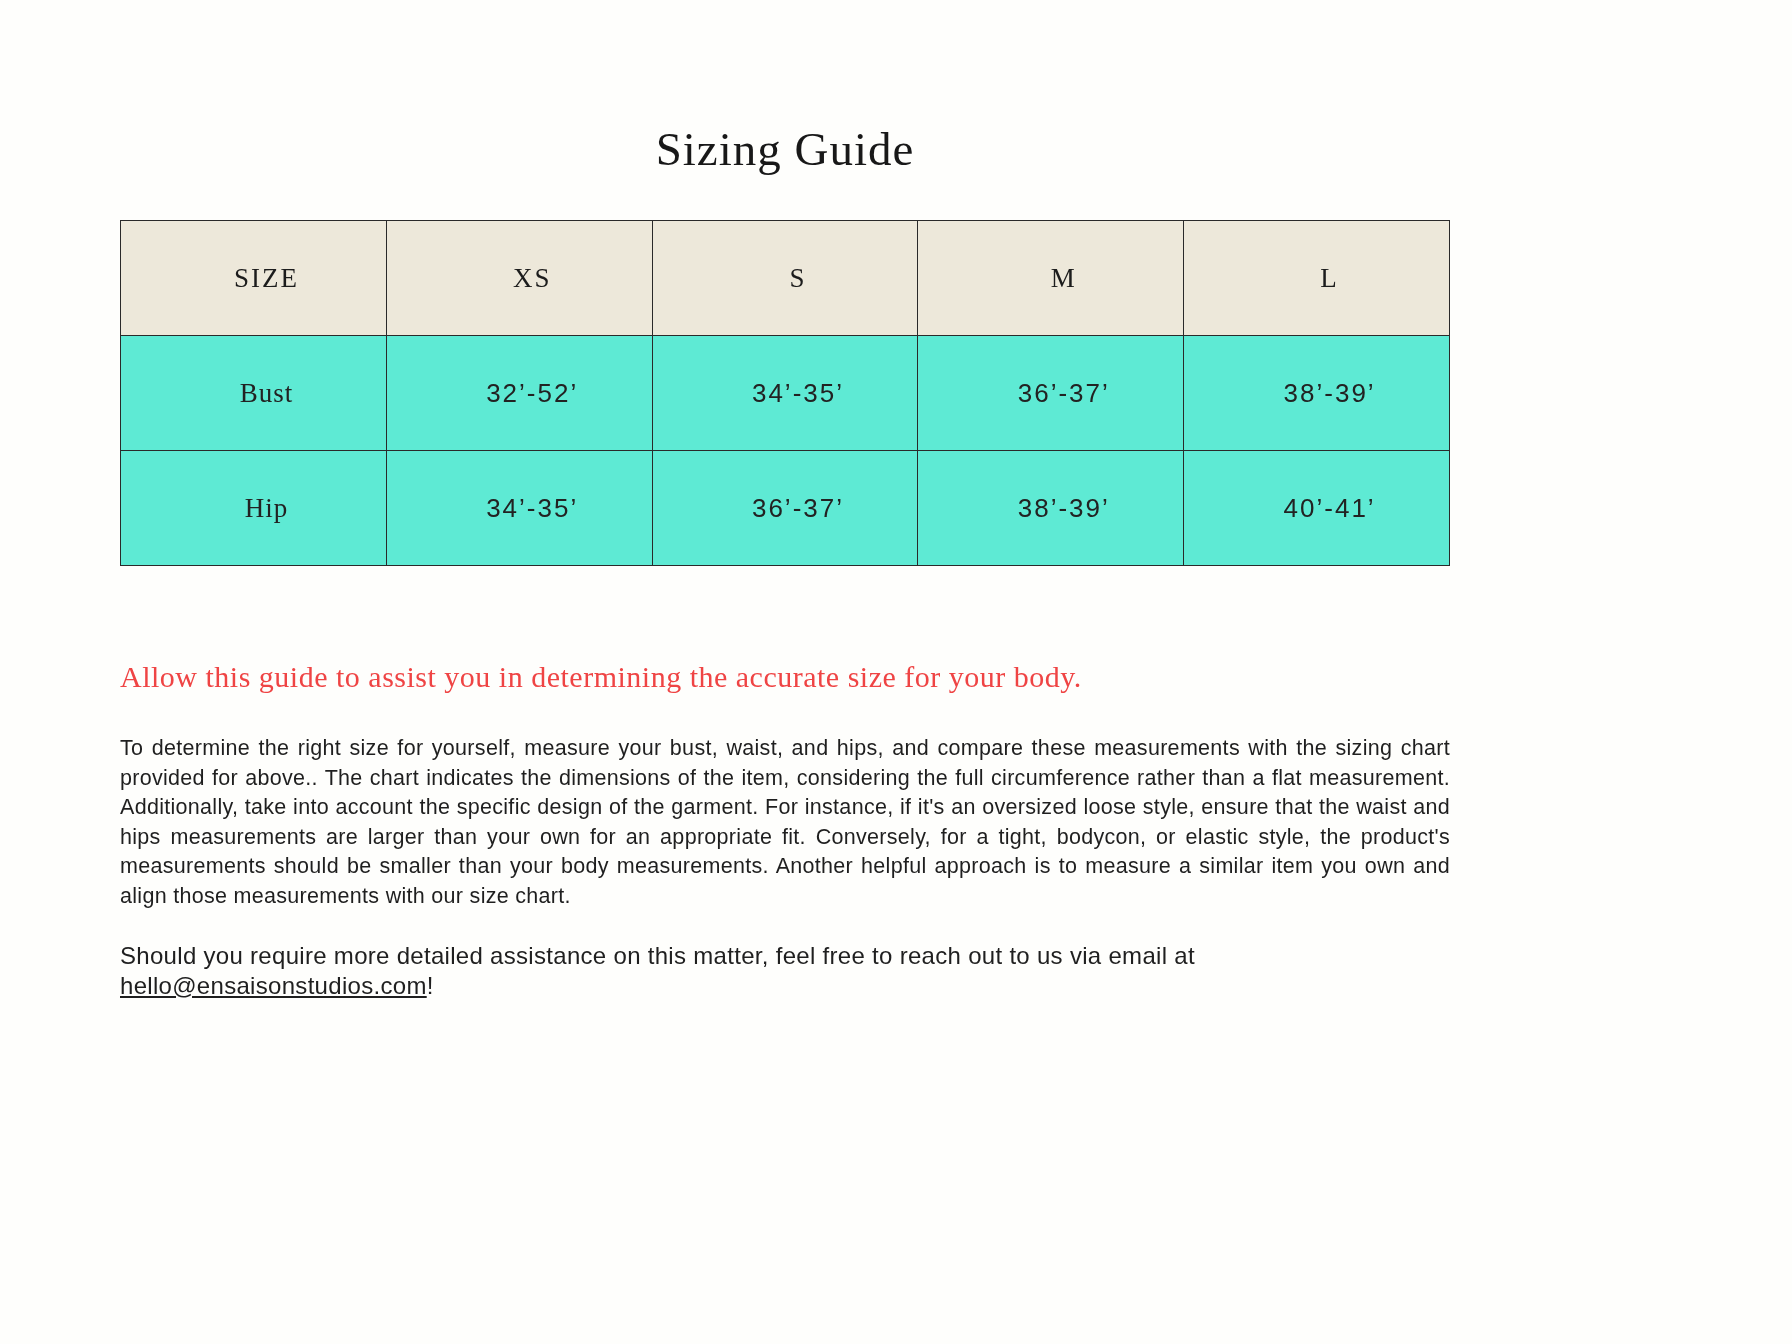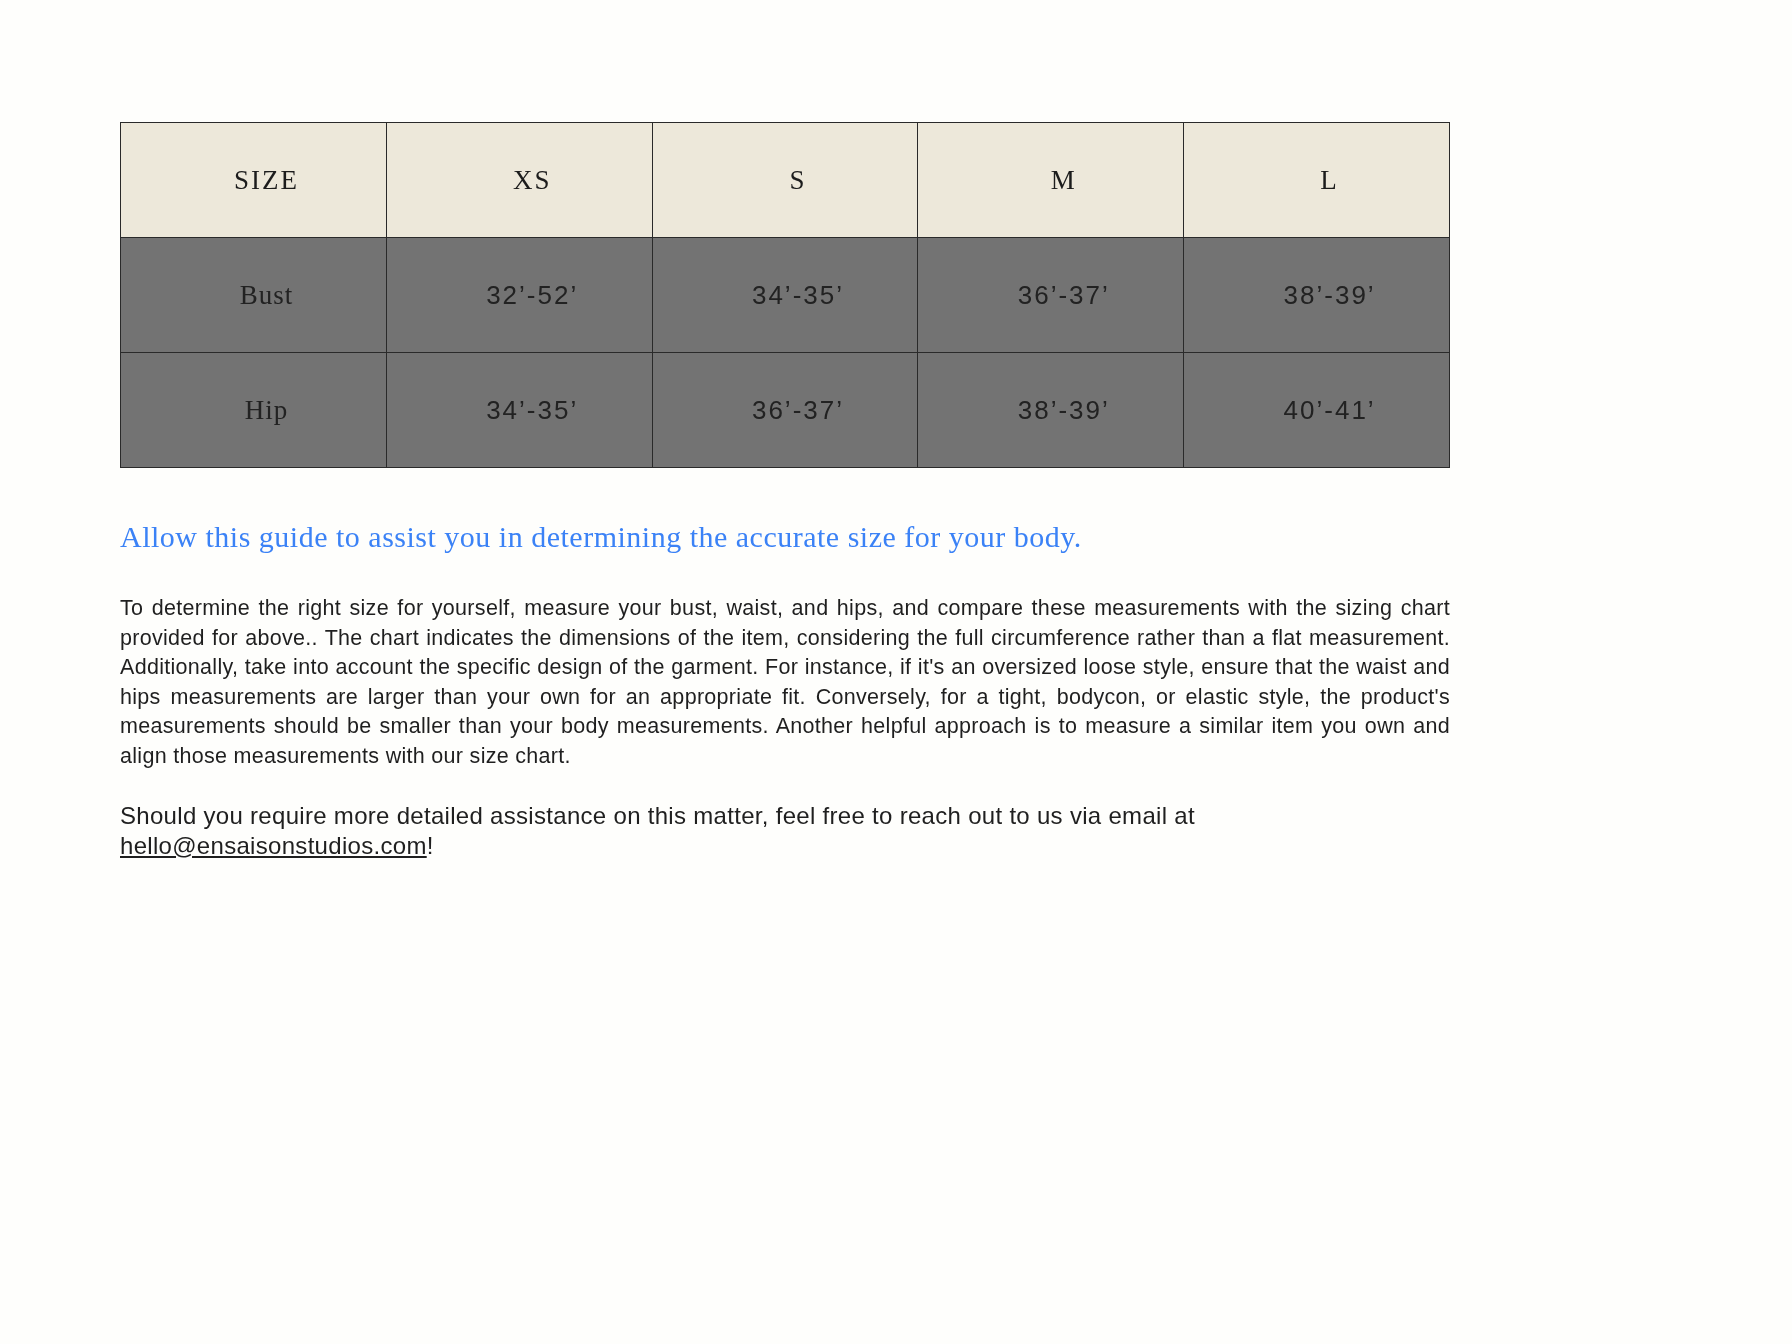--- a/index.html
+++ b/index.html
@@ -43,37 +43,37 @@
     background: #ede8da;
     height: 112px;
     font-family: "Liberation Serif", "DejaVu Serif", serif;
     font-weight: 400;
     font-size: 27px;
     letter-spacing: 2px;
     color: #1c1c1c;
   }
   table.size-chart td {
     height: 112px;
-    background: #737373;
+    background: #5eead4;
     font-size: 26px;
     letter-spacing: 2px;
     color: #222222;
   }
   table.size-chart td.row-label {
     font-family: "Liberation Serif", "DejaVu Serif", serif;
     font-size: 27px;
     letter-spacing: 1px;
   }
   .subtitle {
     font-family: "Liberation Serif", "DejaVu Serif", serif;
     font-weight: 400;
     font-size: 30px;
     letter-spacing: 0.5px;
-    color: #3b82f6;
-    margin: 52px 0 0 0;
+    color: #ef4444;
+    margin: 94px 0 0 0;
   }
   .body-paragraph {
     margin: 40px 0 0 0;
     font-size: 21.5px;
     line-height: 29.5px;
     letter-spacing: 0.3px;
     text-align: justify;
     color: #1f1f1f;
   }
   .contact-line {
@@ -87,20 +87,21 @@
     color: #1f1f1f;
     text-decoration: underline;
     cursor: pointer;
   }
 </style>
 </head>
 <body>
 
 <div class="page">
 
+  <h1 class="title">Sizing Guide</h1>
 
   <table class="size-chart">
     <thead>
       <tr>
         <th>SIZE</th>
         <th>XS</th>
         <th>S</th>
         <th>M</th>
         <th>L</th>
       </tr>

